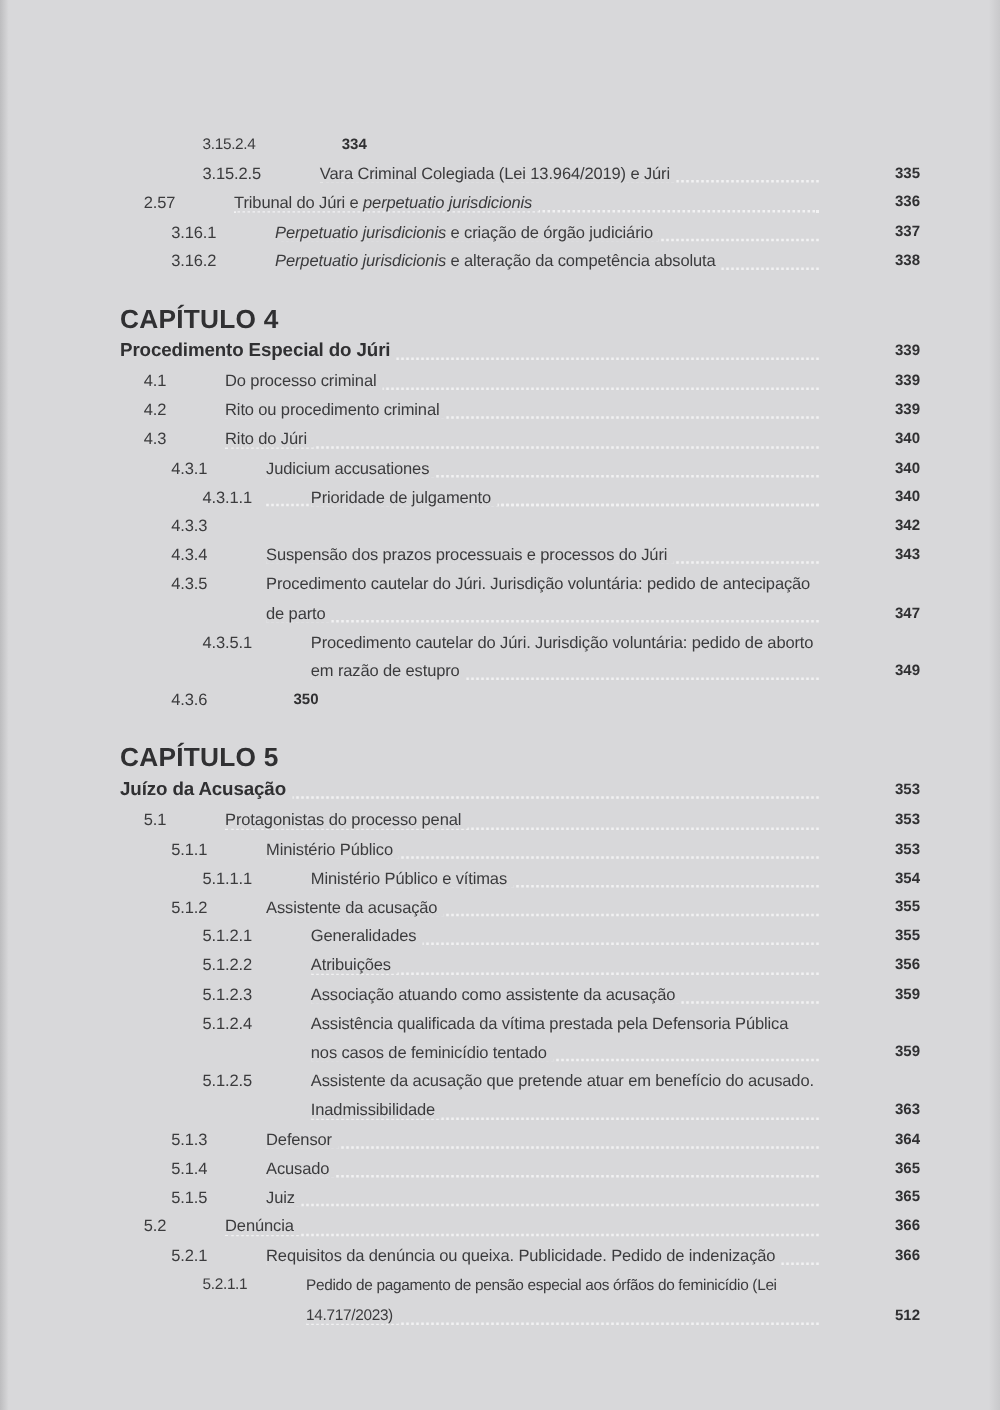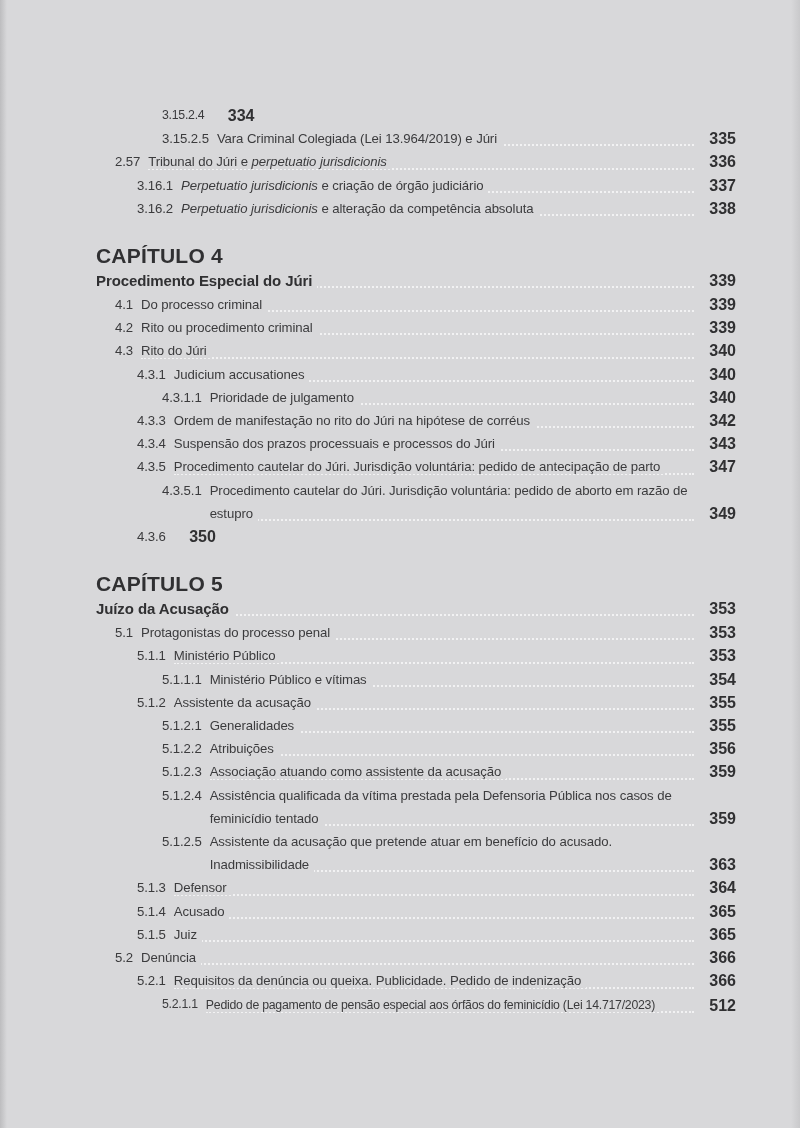--- a/index.html
+++ b/index.html
@@ -24,20 +24,21 @@
   }
   .ch-head {
     font-size:21px; font-weight:700; line-height:24px;
     letter-spacing:.2px; color:var(--hd,#303032);
     margin-top:24px;
   }
   .row {
     display:flex; align-items:flex-start;
     font-size:13.2px; line-height:23.2px;
     letter-spacing:-0.1px;
+    gap:39px;
   }
   .row.l1 { padding-left:19px; }
   .row.l2 { padding-left:41px; }
   .row.l3 { padding-left:66px; }
   .row.title {
     font-weight:700; font-size:15px; line-height:25px;
     color:var(--hd,#303032);
   }
   .num { flex:none; margin-right:8px; white-space:pre; }
   .body { flex:1 1 auto; min-width:0; position:relative; }
@@ -51,21 +52,21 @@
     background:var(--bg,#d8d8da);
     padding-right:5px;
     box-decoration-break:clone; -webkit-box-decoration-break:clone;
   }
   .t i { font-style:italic; }
   .pg {
     flex:none; align-self:flex-end;
     min-width:36px; margin-left:6px;
     text-align:right; font-weight:700;
     color:var(--hd,#303032);
-    font-size:16px; letter-spacing:0;
+    font-size:12px; letter-spacing:0;
   }
   .row.cond .num, .row.cond .t {
     font-size:12.3px; letter-spacing:-0.25px;
   }
 </style>
 </head>
 <body>
 
 <div class="edge-l"></div>
 <div class="edge-r"></div>
@@ -120,21 +121,21 @@
       <span class="body"><span class="leader"></span><span class="t"><span>Judicium accusationes</span></span></span>
       <span class="pg">340</span>
     </div>
     <div class="row l3">
       <span class="num">4.3.1.1</span>
       <span class="body"><span class="leader"></span><span class="t"><span>Prioridade de julgamento</span></span></span>
       <span class="pg">340</span>
     </div>
     <div class="row l2">
       <span class="num">4.3.3</span>
-      <span class="body"><span class="leader"></span><span class="t"><span>Ordem de manifestação no rito do Júri na hipótese de corréus</span></span></span>
+      <span class="body"><span class="leader"></span></span>
       <span class="pg">342</span>
     </div>
     <div class="row l2">
       <span class="num">4.3.4</span>
       <span class="body"><span class="leader"></span><span class="t"><span>Suspensão dos prazos processuais e processos do Júri</span></span></span>
       <span class="pg">343</span>
     </div>
     <div class="row l2">
       <span class="num">4.3.5</span>
       <span class="body"><span class="leader"></span><span class="t"><span>Procedimento cautelar do Júri. Jurisdição voluntária: pedido de antecipação de parto</span></span></span>

